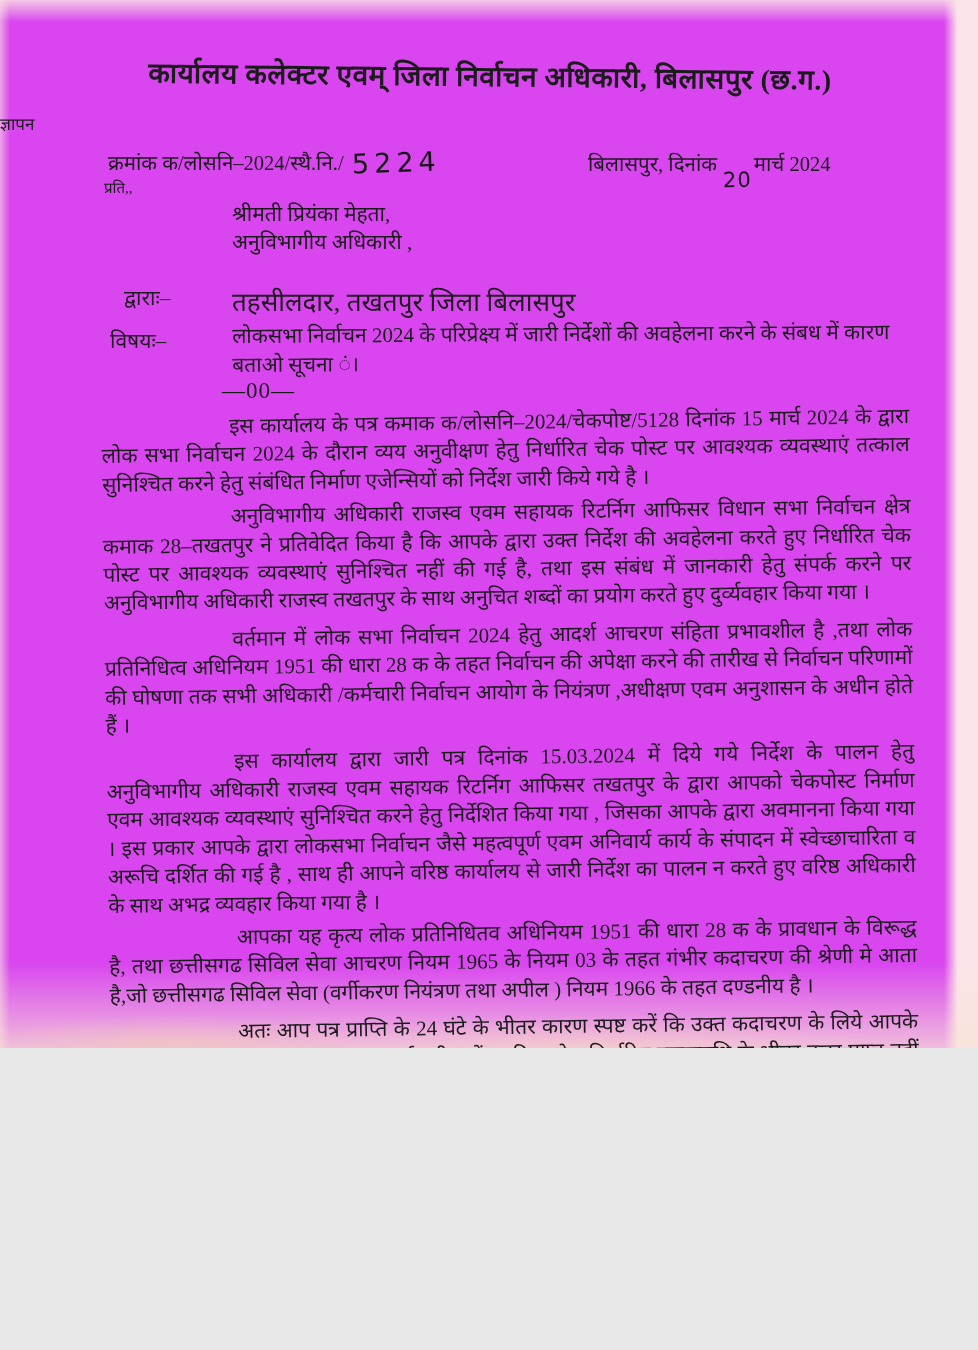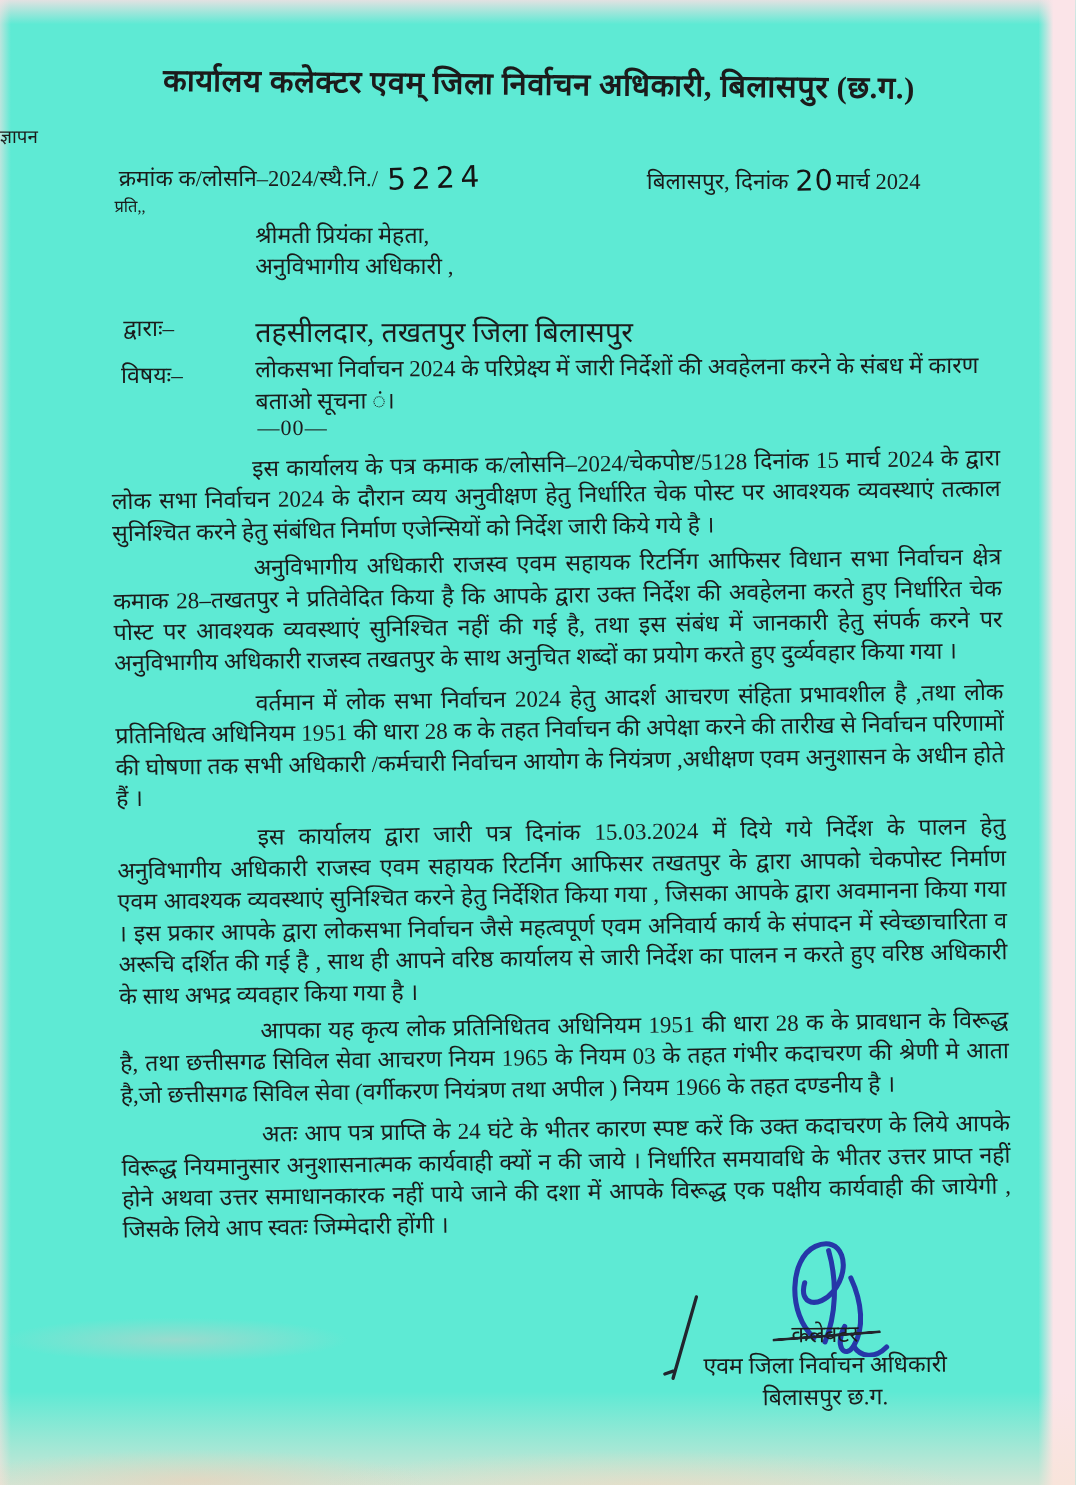--- a/index.html
+++ b/index.html
@@ -1,18 +1,18 @@
 <!DOCTYPE html>
 <html><head>
 <meta charset="utf-8">
 <style>
   html,body { margin:0; padding:0; background:#e8e8e8; }
   .scan {
-    position:relative; width:978px; height:1350px; margin:0 auto;
-    background:#5eead4; overflow:hidden;
+    position:relative; width:978px; height:1048px; margin:0 auto;
+    background:#d946ef; overflow:hidden;
     font-family:"Liberation Serif", serif;
     color:#1b1b1b;
   }
   
   .tint { position:absolute; pointer-events:none; }
   .tint-top { left:0; top:0; width:100%; height:22px;
     background:linear-gradient(to bottom, rgba(249,224,228,0.85), rgba(249,224,228,0)); }
   .tint-right { right:0; top:0; width:34px; height:100%;
     background:linear-gradient(to left, #fbe4e8 60%, rgba(251,228,232,0)); }
   .tint-left { left:0; top:0; width:10px; height:100%;
@@ -33,29 +33,29 @@
     transform:rotate(0.6deg);
   }
   .doc-type { left:0; top:112px; width:978px; text-align:left; font-size:17px; font-weight:normal; }
   .ref-left { left:108px; top:145px; font-size:20.5px; }
   .ref-right { left:588px; top:149px; font-size:20.5px; }
   .handwritten {
     display:inline-block; font-family:"DejaVu Sans", sans-serif;
     font-size:27px; letter-spacing:5px; font-weight:500;
     transform:rotate(-2deg); position:relative; top:2px; margin-left:8px; color:#141414;
   }
-  .hw-date { font-size:26px; letter-spacing:1px; margin-left:6px; margin-right:2px; top:1px; transform:rotate(-1deg); }
+  .hw-date { font-size:21px; letter-spacing:1px; margin-left:6px; margin-right:2px; top:16px; transform:rotate(-1deg); }
   .prati { left:104px; top:177px; font-size:15px; }
   .addressee { left:232px; top:201px; font-size:21px; line-height:27.5px; }
   .side-label { font-size:21px; }
-  .via-label { left:112px; top:283px; }
+  .via-label { left:124px; top:283px; }
   .via-value { left:232px; top:283px; font-size:26px; }
   .subject-label { left:110px; top:326px; }
   .subject-text { left:232px; top:322px; width:682px; font-size:21px; line-height:29px; transform:rotate(-0.35deg); transform-origin:left top; }
-  .divider { left:234px; top:378px; font-size:20px; letter-spacing:1px; }
+  .divider { left:222px; top:378px; font-size:23px; letter-spacing:1px; }
 
   .body-text {
     left:101px; top:414px; width:808px;
     font-size:21px; line-height:28.4px; text-align:justify;
     transform:rotate(-0.85deg); transform-origin:left top;
   }
   .body-text p { margin:0 0 5px 0; text-indent:128px; }
   .body-text p.gap-top { margin-top:9px; }
 
   .sig { left:580px; top:1124px; width:340px; height:190px; font-size:21px; transform:rotate(-0.5deg); }

